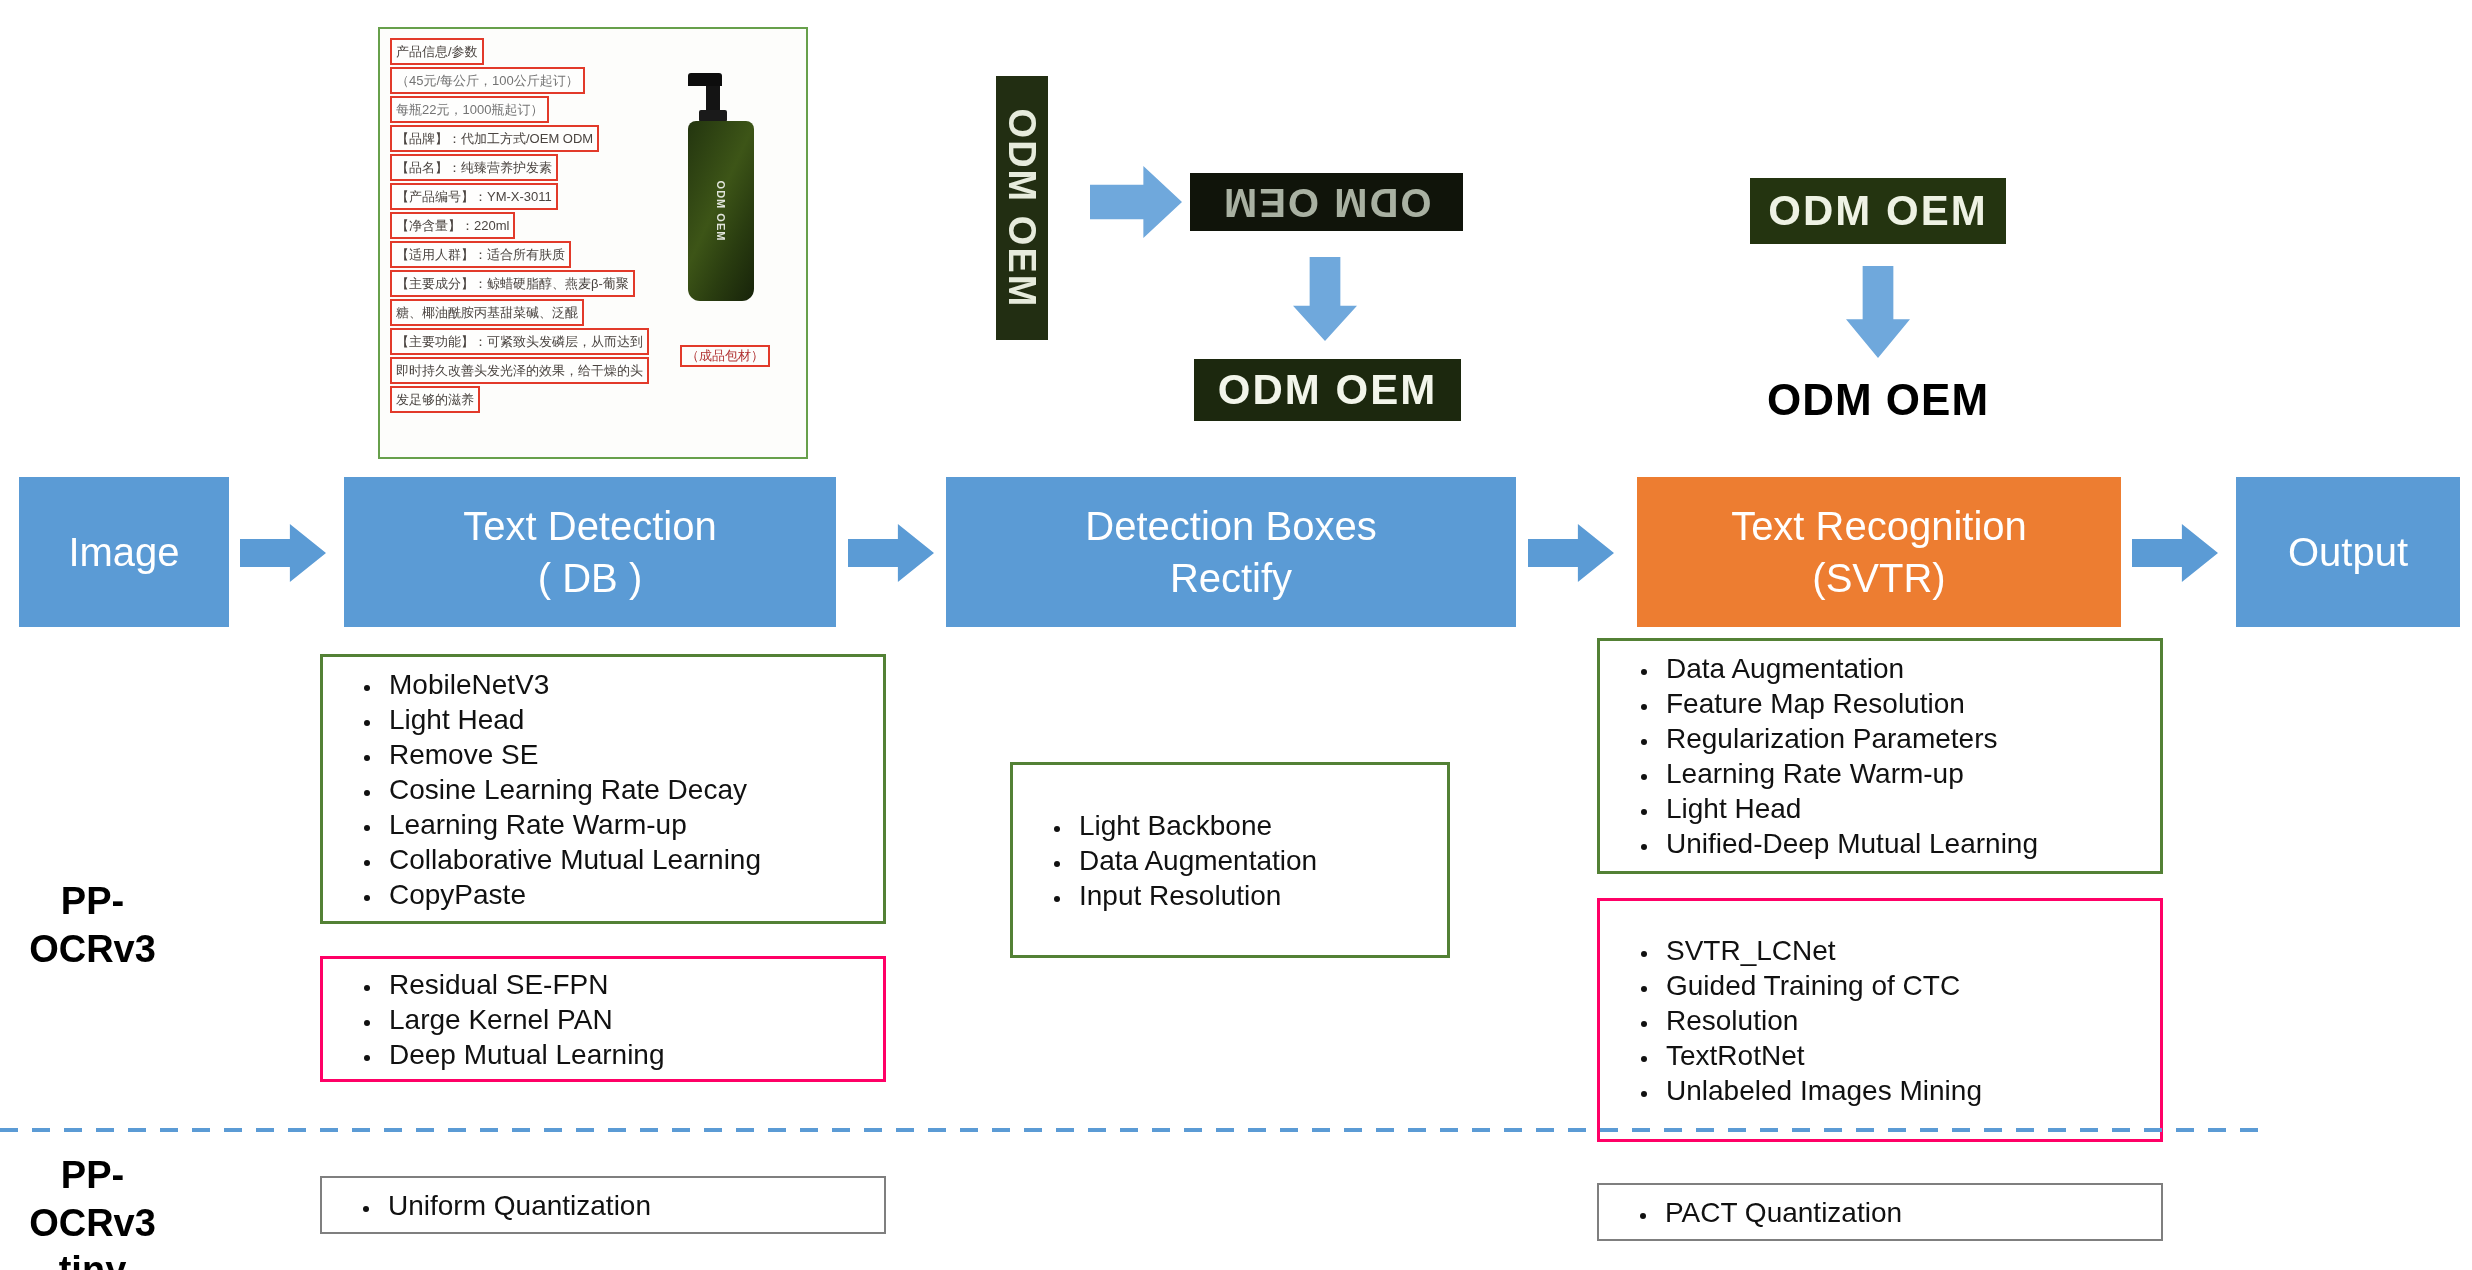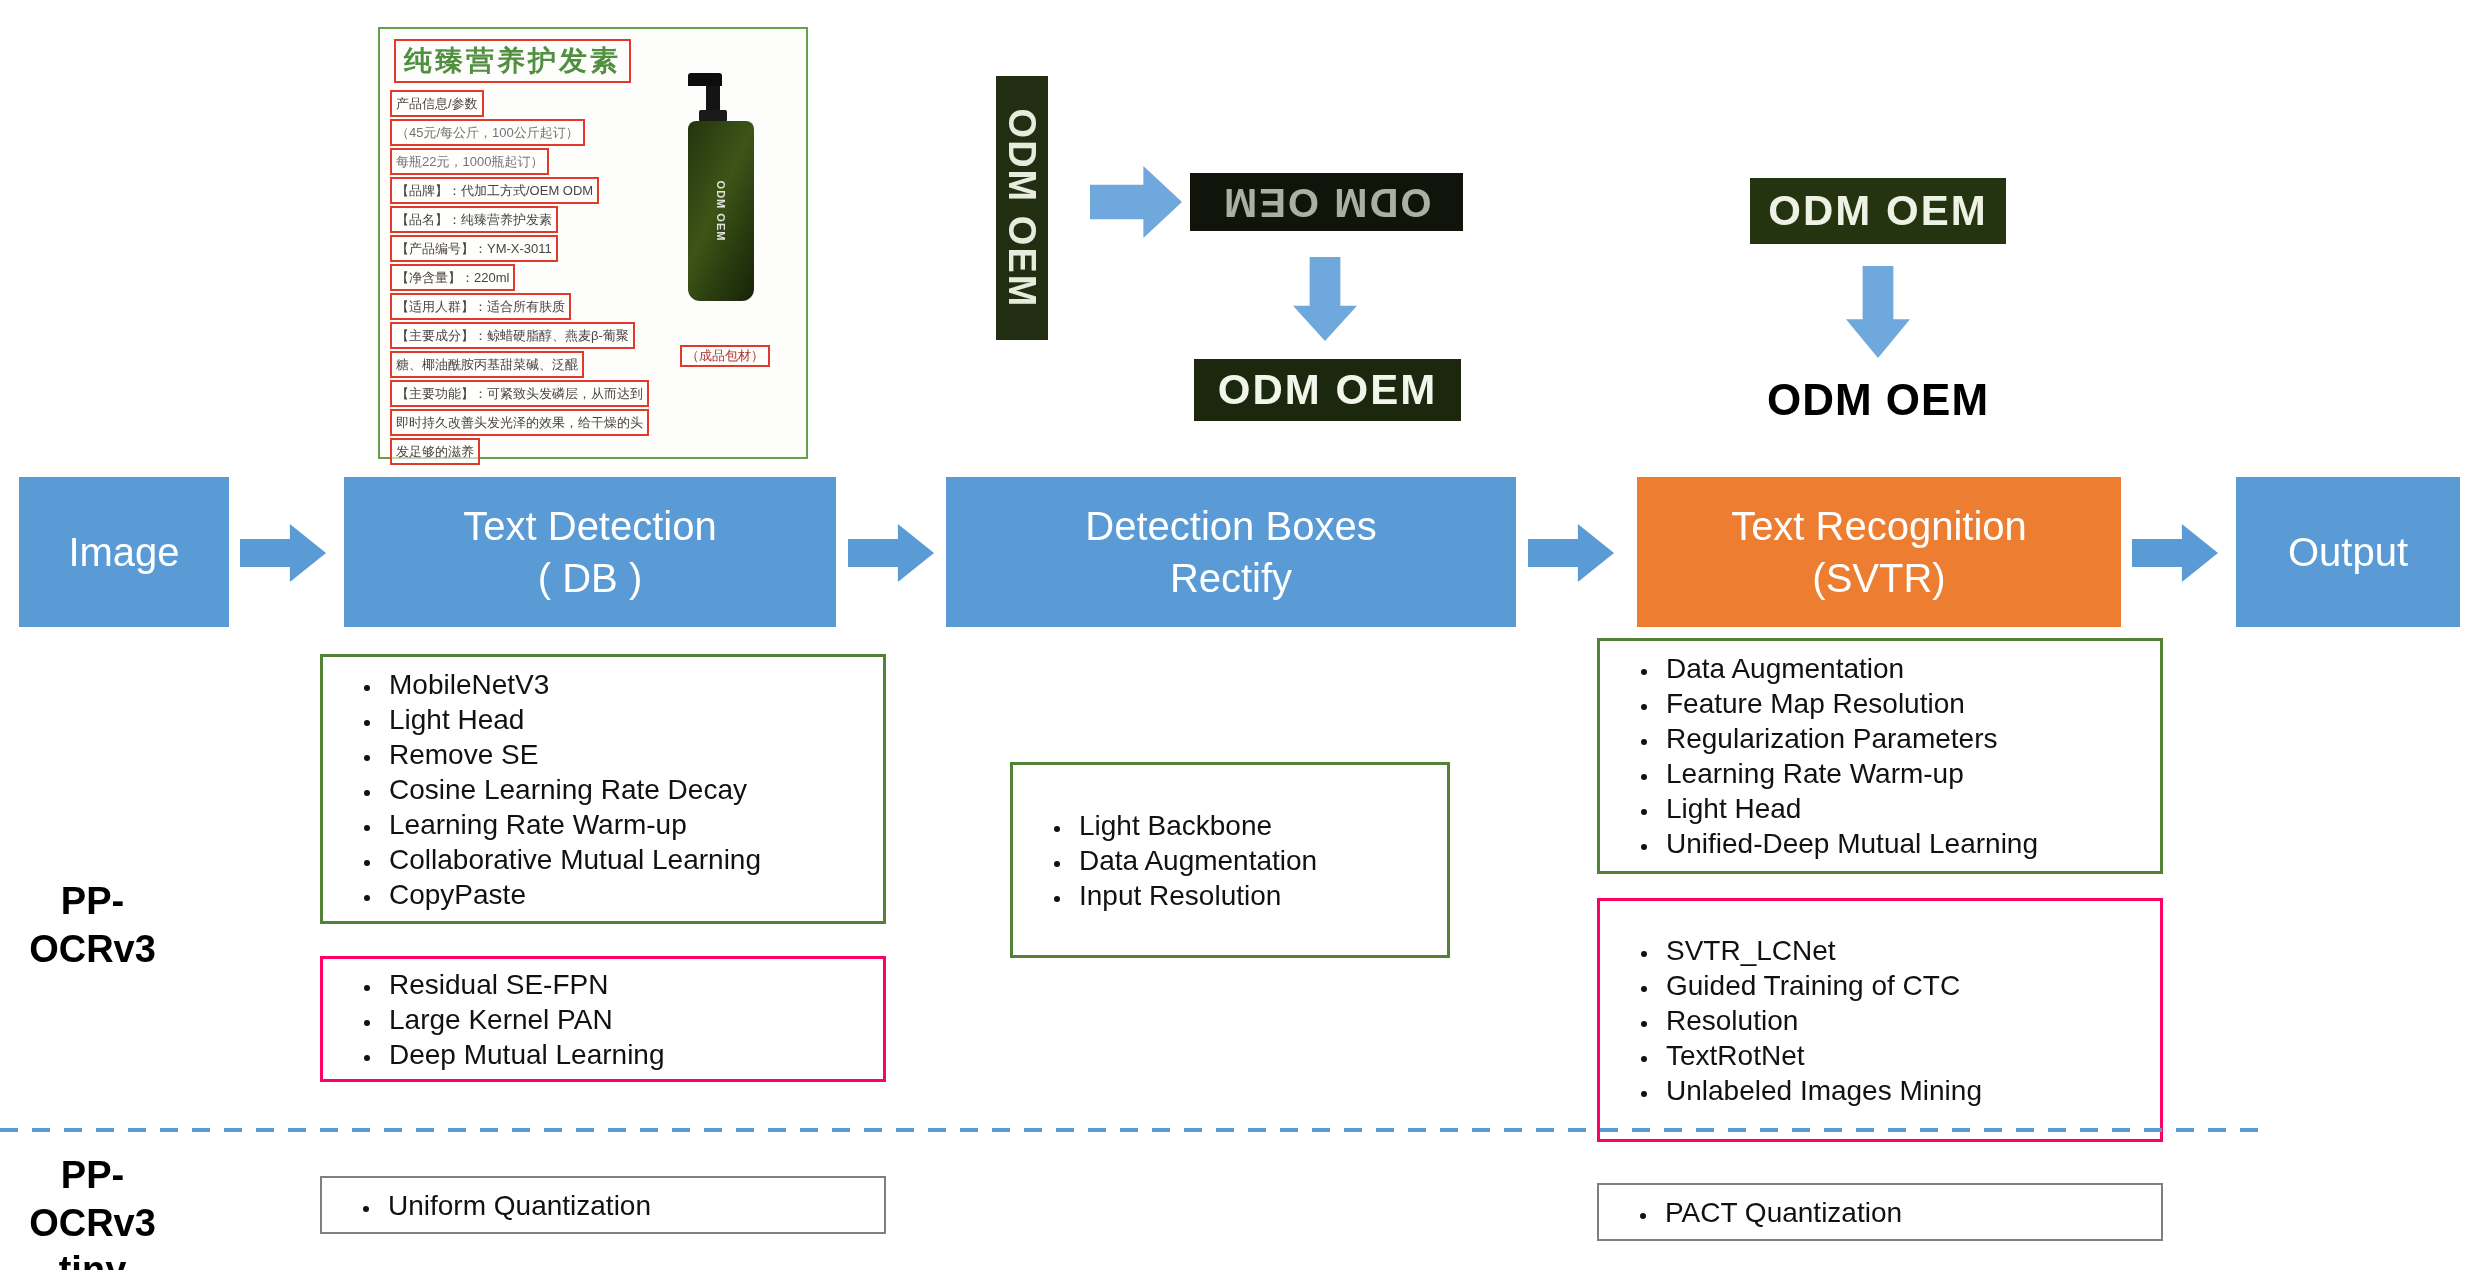--- a/index.html
+++ b/index.html
@@ -155,23 +155,20 @@
     letter-spacing: 1px;
     font-weight: bold;
   }
 </style>
 </head>
 <body>
 
 <div class="canvas">
 
   <div class="product-fig abs" style="left:378px; top:27px; width:430px; height:432px;">
-    <div class="p-title-row">
-      <span class="p-title">纯臻营养护发素</span>
-    </div>
     <div class="p-line-row"><span class="p-line">产品信息/参数</span></div>
     <div class="p-line-row"><span class="p-line red-text">（45元/每公斤，100公斤起订）</span></div>
     <div class="p-line-row"><span class="p-line red-text">每瓶22元，1000瓶起订）</span></div>
     <div class="p-line-row"><span class="p-line">【品牌】：代加工方式/OEM ODM</span></div>
     <div class="p-line-row"><span class="p-line">【品名】：纯臻营养护发素</span></div>
     <div class="p-line-row"><span class="p-line">【产品编号】：YM-X-3011</span></div>
     <div class="p-line-row"><span class="p-line">【净含量】：220ml</span></div>
     <div class="p-line-row"><span class="p-line">【适用人群】：适合所有肤质</span></div>
     <div class="p-line-row"><span class="p-line">【主要成分】：鲸蜡硬脂醇、燕麦β-葡聚</span></div>
     <div class="p-line-row"><span class="p-line">糖、椰油酰胺丙基甜菜碱、泛醌</span></div>

